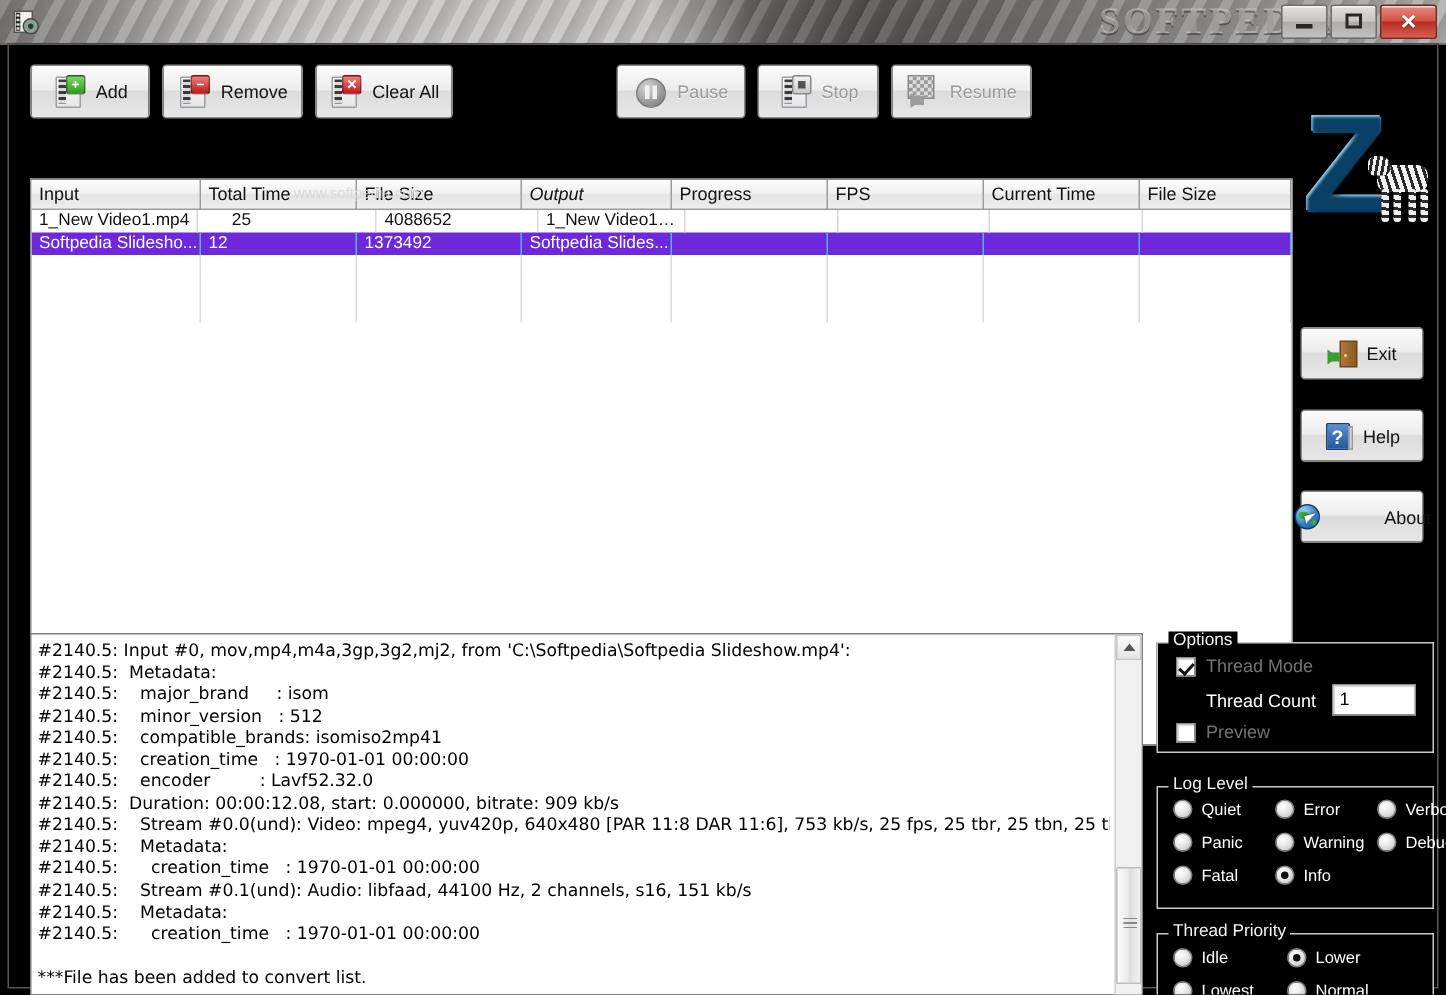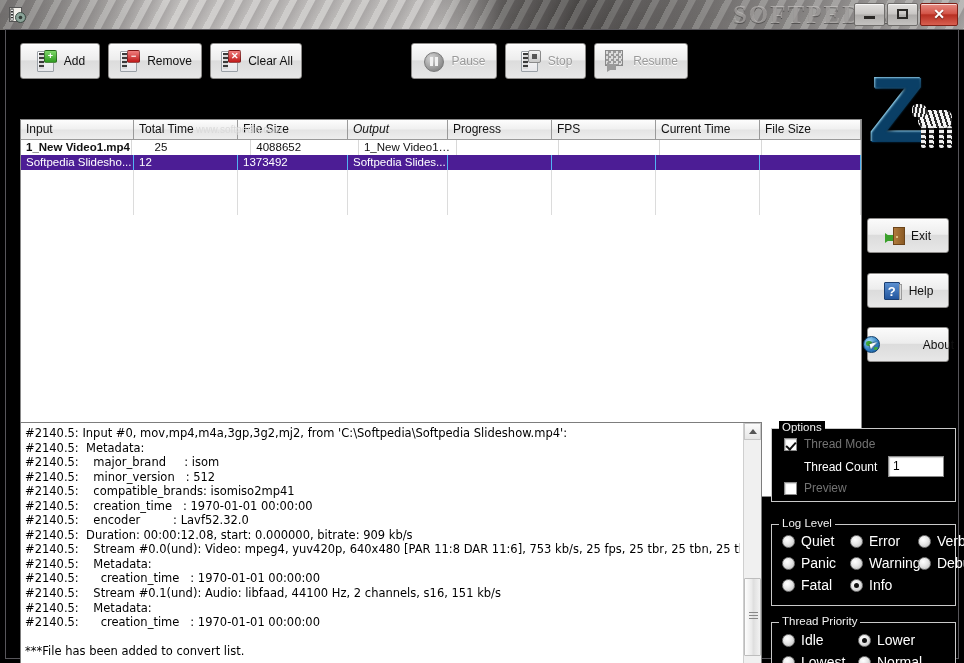--- a/index.html
+++ b/index.html
@@ -241,21 +241,21 @@
   .grid-head{display:flex;height:20px;box-sizing:border-box;}
   .gh{
     height:20px;line-height:19px;box-sizing:border-box;
     background:linear-gradient(to bottom,#fdfdfd 0%,#f0f0f0 48%,#e4e4e4 52%,#eeeeee 100%);
     border-right:1px solid #9a9a9a;border-bottom:1px solid #9a9a9a;
     font-size:12px;color:#111;padding-left:5px;
     overflow:hidden;white-space:nowrap;
   }
   .grid-body{position:relative;height:277px;}
   .grow{display:flex;height:15px;box-sizing:border-box;}
-  .grow.sel{background:#4c1d95;color:#fff;}
+  .grow.sel{background:#6d28d9;color:#fff;}
   .gc{
     height:15px;line-height:14px;box-sizing:border-box;
     border-right:1px solid #d8d8d8;
     font-size:11.5px;color:#111;padding-left:5px;
     overflow:hidden;white-space:nowrap;text-overflow:ellipsis;
   }
   .grow.sel .gc{color:#fff;border-right-color:#52b4f4;}
   .gfill{display:flex;height:15px;box-sizing:border-box;}
   .gfill .gc{border-right:1px solid #dcdcdc;}
   .grid-watermark{
@@ -322,21 +322,21 @@
   }
   .tcount-label{position:absolute;left:32px;top:31px;font-size:12px;color:#fff;}
   .tcount-input{
     position:absolute;left:116px;top:27px;width:56px;height:21px;
     background:#fff;border:1px solid #8a8a8a;
     box-shadow:inset 1px 1px 1px rgba(0,0,0,.18);
     box-sizing:border-box;font-size:12px;color:#000;padding-left:4px;line-height:19px;
   }
 
   .radio{
-    position:absolute;display:flex;align-items:center;font-size:14px;color:#fff;white-space:nowrap;
+    position:absolute;display:flex;align-items:center;font-size:11px;color:#fff;white-space:nowrap;
   }
   .rdot{
     width:13px;height:13px;border-radius:50%;flex:0 0 auto;margin-right:6px;
     background:radial-gradient(circle at 38% 33%,#ffffff 0%,#e9e9e9 42%,#b9b9b9 100%);
     border:1px solid #7f7f7f;box-sizing:border-box;position:relative;
   }
   .rdot.on:after{
     content:"";position:absolute;left:3px;top:3px;width:5px;height:5px;border-radius:50%;background:#111;
   }
 </style>
@@ -472,21 +472,21 @@
             <div class="gh" style="width: 110px;">File Size</div>
             <div class="gh" style="width: 100px; font-style: italic;">Output</div>
             <div class="gh" style="width: 104px;">Progress</div>
             <div class="gh" style="width: 104px;">FPS</div>
             <div class="gh" style="width: 104px;">Current Time</div>
             <div class="gh" style="width: 101px;">File Size</div>
           </div>
       <div class="grid-body" id="grid-body">
         <div class="grid-watermark">www.softpedia.com</div>
       <div class="grow">
-              <div class="gc" style="width: 113px; font-weight: bold;">1_New Video1.mp4</div>
+              <div class="gc" style="width: 113px;">1_New Video1.mp4</div>
               <div class="gc" style="width: 104px; margin-left: 18px;">25</div>
               <div class="gc" style="width: 110px;">4088652</div>
               <div class="gc" style="width: 100px;">1_New Video1_(...</div>
               <div class="gc" style="width: 104px;"></div>
               <div class="gc" style="width: 104px;"></div>
               <div class="gc" style="width: 104px;"></div>
               <div class="gc" style="width: 101px;"></div>
             </div>
             <div class="grow sel">
               <div class="gc" style="width: 113px;">Softpedia Slidesho...</div>

